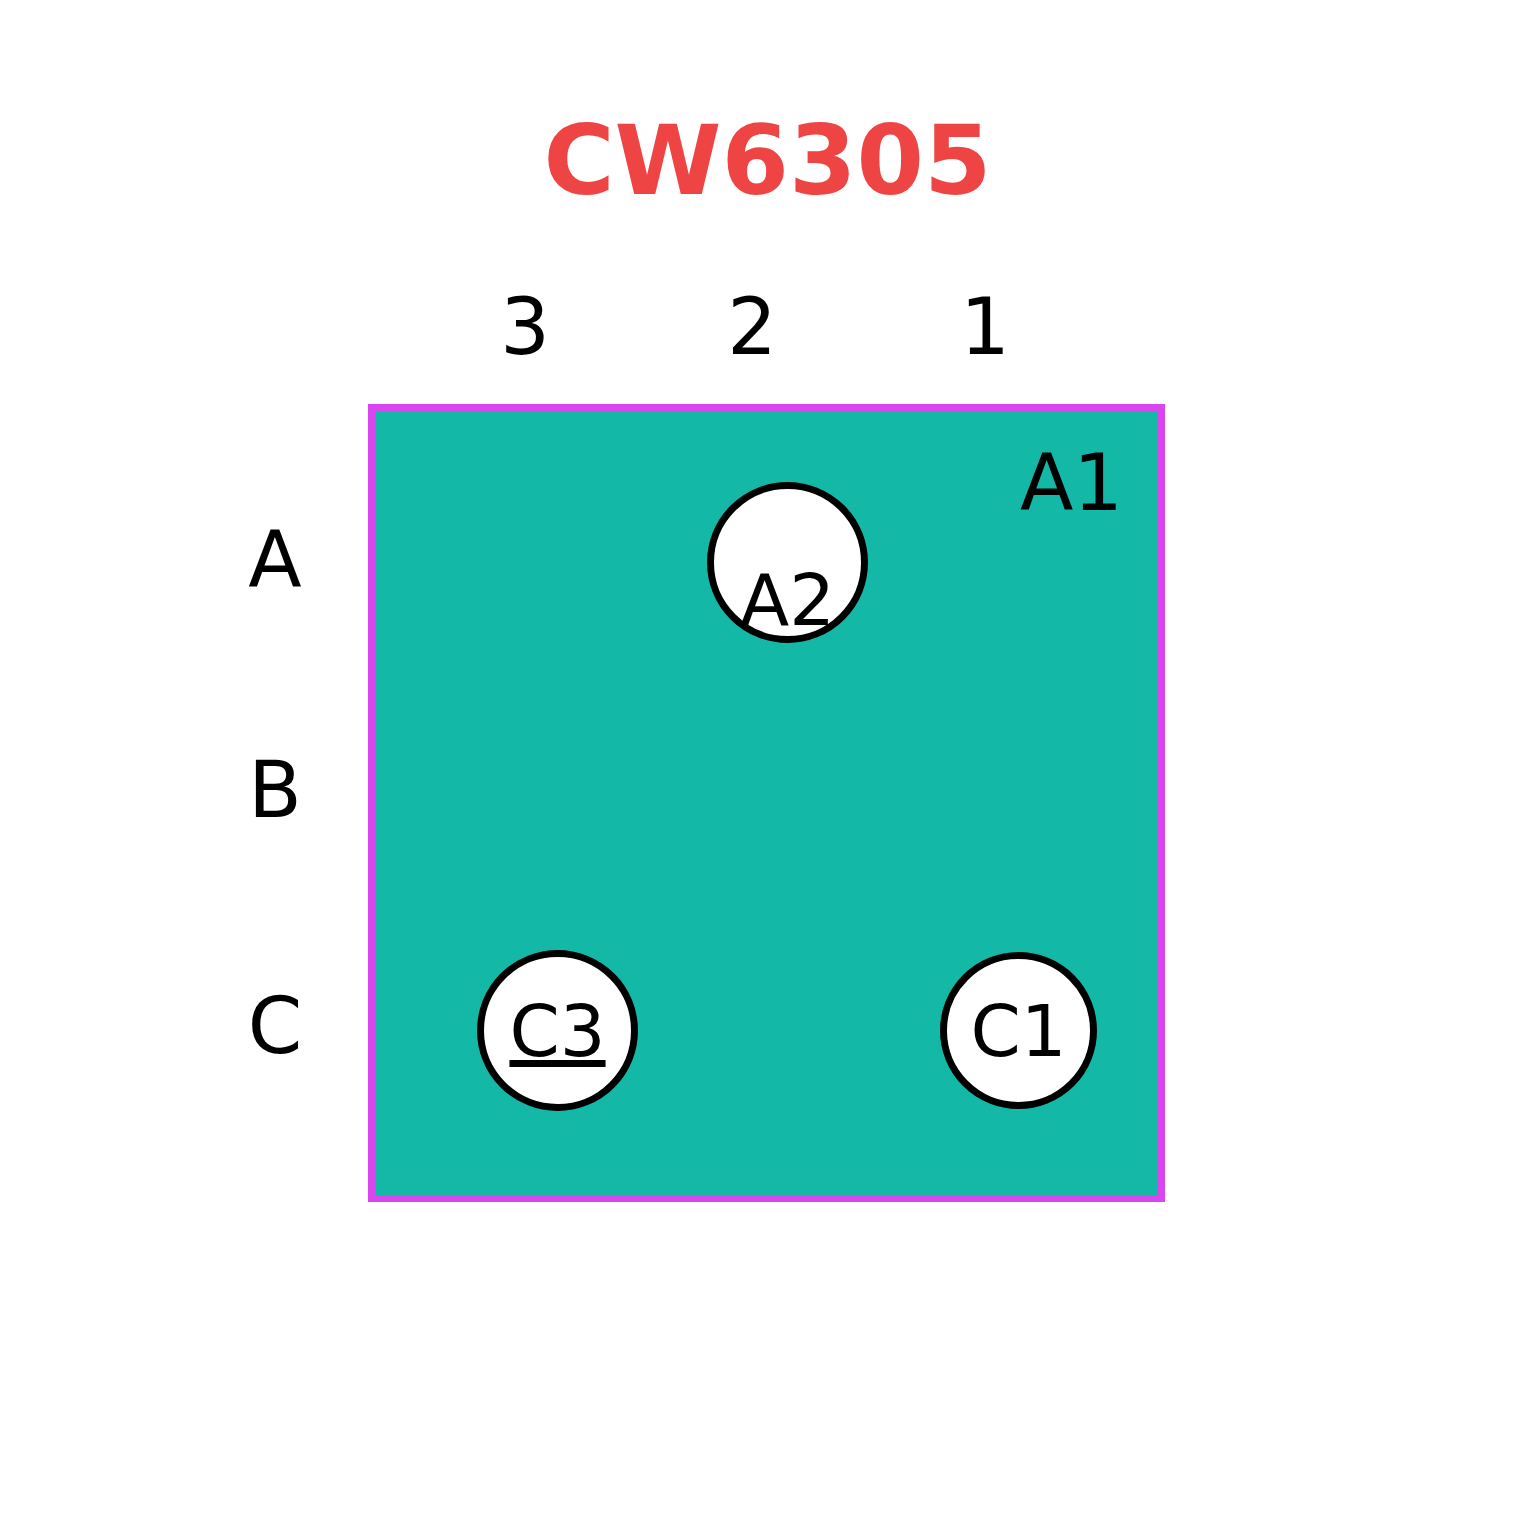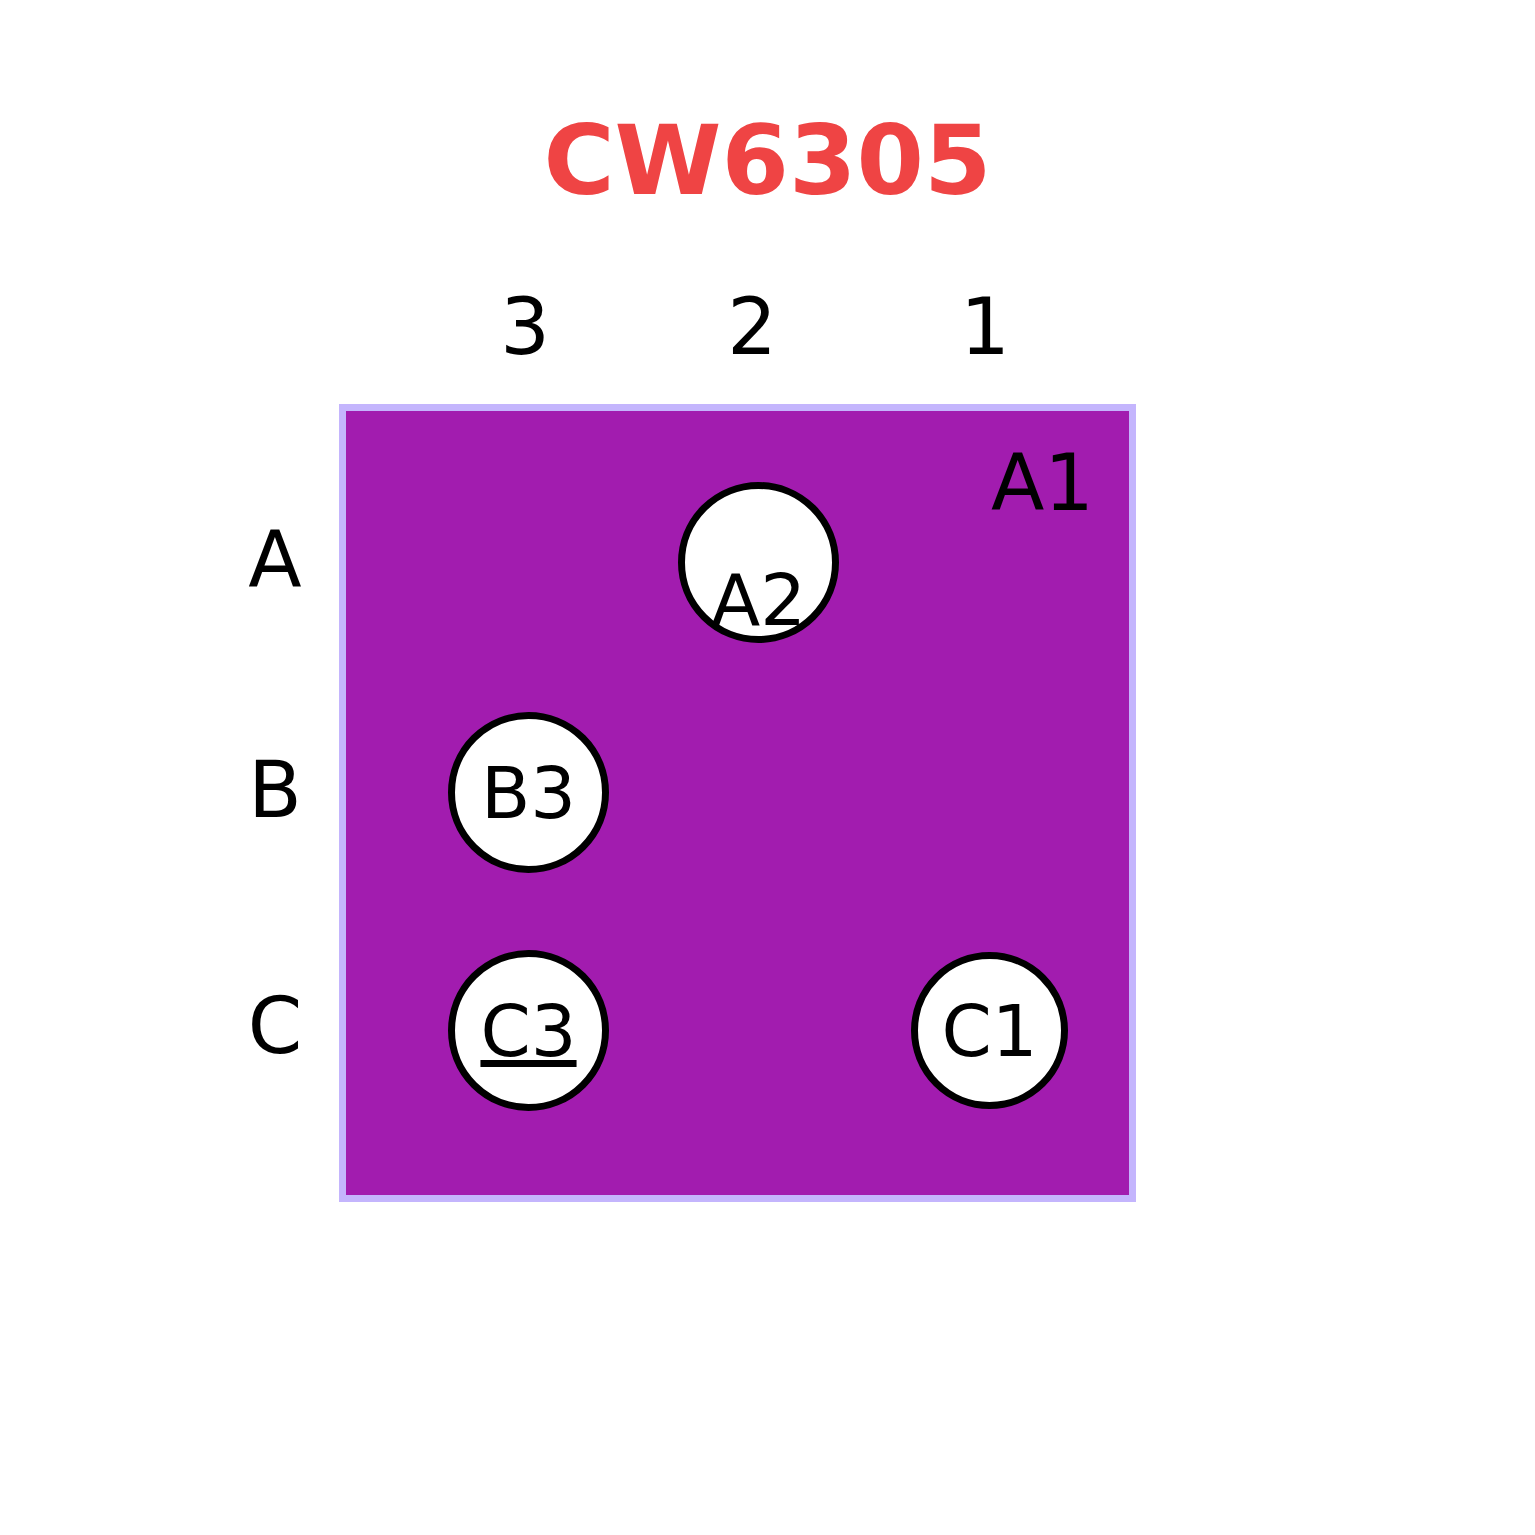--- a/index.html
+++ b/index.html
@@ -64,27 +64,27 @@
     left: 0;
     width: 130px;
     text-align: center;
     font-size: 78px;
     font-weight: normal;
     line-height: 1;
     color: #000000;
   }
   .package-box {
     position: absolute;
-    left: 339px;
+    left: 368px;
     top: 404px;
     width: 797px;
     height: 798px;
-    border: 7px solid #c4b5fd;
+    border: 7px solid #d946ef;
     box-sizing: border-box;
-    background: #a21caf;
+    background: #14b8a6;
   }
   .corner-marker {
     position: absolute;
     font-size: 78px;
     font-weight: normal;
     line-height: 1;
     color: #000000;
     white-space: nowrap;
   }
   .pad {
@@ -126,23 +126,20 @@
 
   <div class="package-box">
 
     <div class="corner-marker" style="right:35px; top:33px;">A1</div>
 
 
     <div class="pad" style="left:332px; top:71px; width:161px; height:161px;align-items:flex-end;">
       <span class="pad-label">A2</span>
     </div>
 
-    <div class="pad" style="left:102px; top:301px; width:161px; height:161px;">
-      <span class="pad-label">B3</span>
-    </div>
 
 
 
     <div class="pad" style="left:102px; top:539px; width:161px; height:161px;text-decoration:underline;">
       <span class="pad-label">C3</span>
     </div>
 
 
     <div class="pad" style="left:565px; top:541px; width:157px; height:157px;text-align:right;">
       <span class="pad-label">C1</span>

